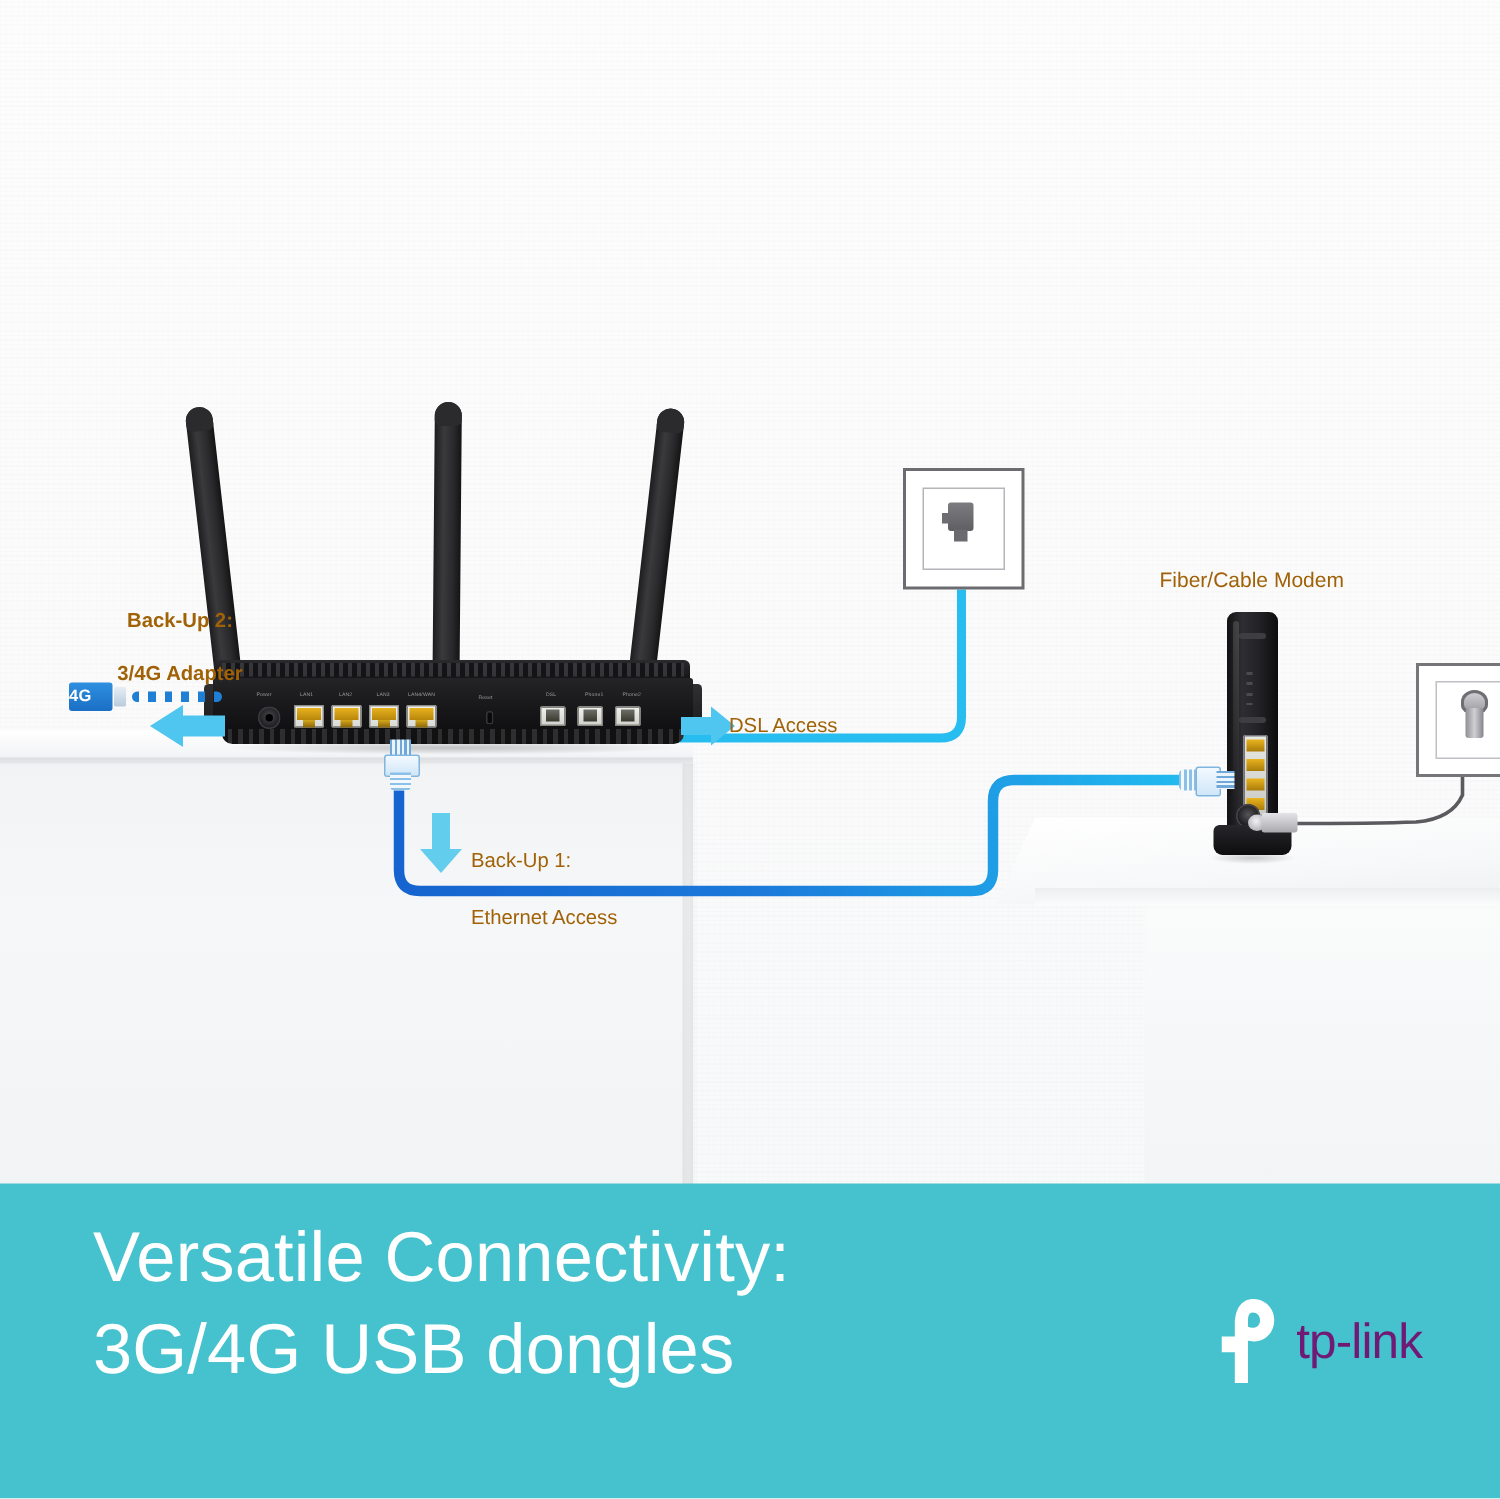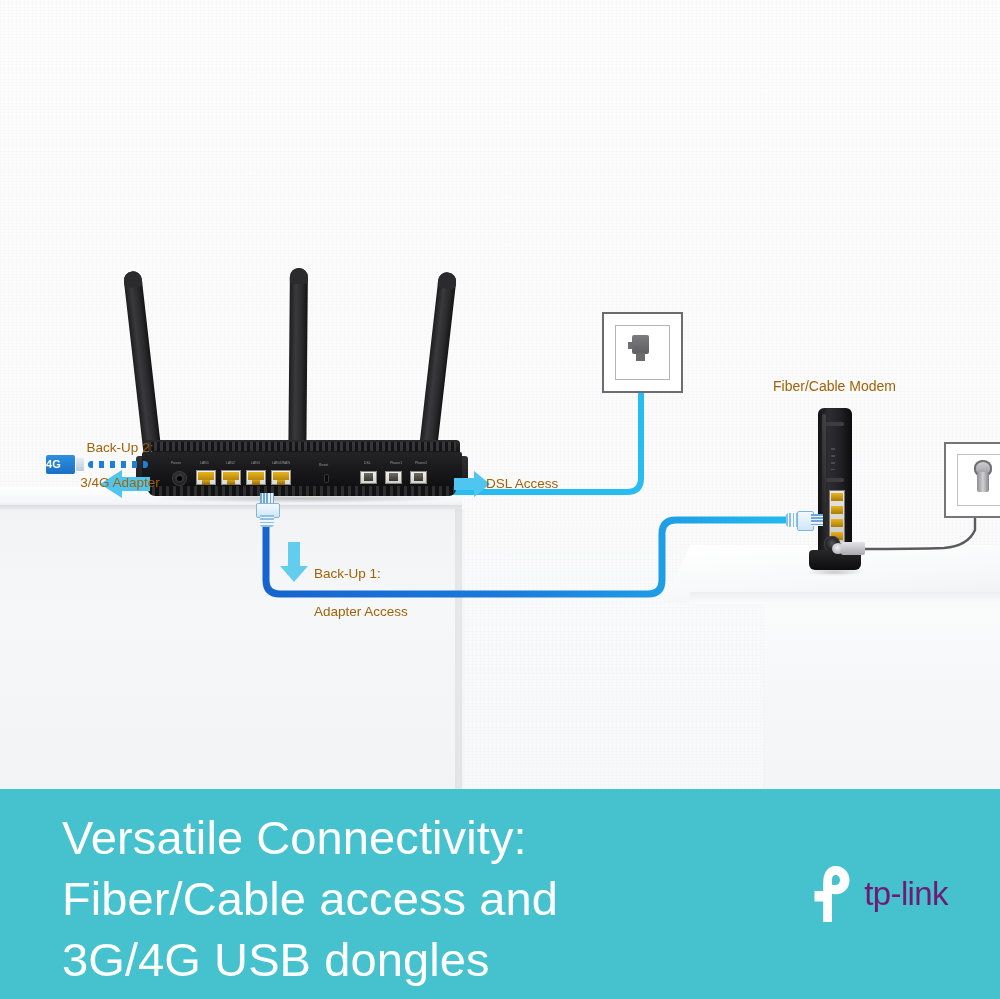--- a/index.html
+++ b/index.html
@@ -226,21 +226,21 @@
   }
 
   
   .arrow{position:absolute;}
 
   
   .callout{
     position:absolute;color:#a16207;font-size:13.5px;line-height:17.5px;
     font-family:"Liberation Sans", sans-serif;white-space:pre-line;
   }
-  .callout.c-bk2{left:55px;top:421px;width:130px;text-align:center;}
+  .callout.c-bk2{left:55px;top:387px;width:130px;text-align:center;font-weight:bold;}
   .callout.c-dsl{left:486px;top:475px;}
   .callout.c-bk1{left:314px;top:545px;line-height:19px;}
   .callout.c-modem{left:773px;top:378px;font-size:14px;}
 
   
   .banner{
     position:absolute;left:0;top:789px;width:1000px;height:210px;
     background:#45c2cd;
   }
   .banner-text{
@@ -431,29 +431,28 @@
 
   <div class="callout c-bk2">
     <span>Back-Up 2:</span><br>
     <span>3/4G Adapter</span>
   </div>
 
   <div class="callout c-dsl">DSL Access</div>
 
   <div class="callout c-bk1">
     <span>Back-Up 1:</span><br>
-    <span>Adapter Access</span>
+    <span>Ethernet Access</span>
   </div>
 
   <div class="callout c-modem">Fiber/Cable Modem</div>
 
   <div class="banner">
     <div class="banner-text">
       <span>Versatile Connectivity:</span>
-      <span>Fiber/Cable access and</span>
       <span>3G/4G USB dongles</span>
     </div>
 
     <div class="brand">
       <div class="brand-mark">
         <svg viewBox="0 0 50 58" width="50" height="58">
           <path d="M30.5,1 C38.5,1 44.5,7.2 44.5,15.2 C44.5,23.2 38.6,29.3 30.8,29.3 C29.3,29.3 28.1,29.1 27.0,28.7 L27.0,57 L18.2,57 L18.2,36.5 L9.5,36.5 L9.5,26.0 L18.2,26.0 L18.2,17.8 C18.2,8.0 22.6,1 30.5,1 Z M30.1,10.0 C27.9,10.0 27.0,12.2 27.0,15.5 L27.0,19.5 C28.0,20.0 29.0,20.2 30.1,20.2 C33.0,20.2 35.0,18.2 35.0,15.1 C35.0,12.0 33.0,10.0 30.1,10.0 Z" fill="#ffffff"></path>
         </svg>
       </div>
       <div class="brand-name">tp-link</div>

